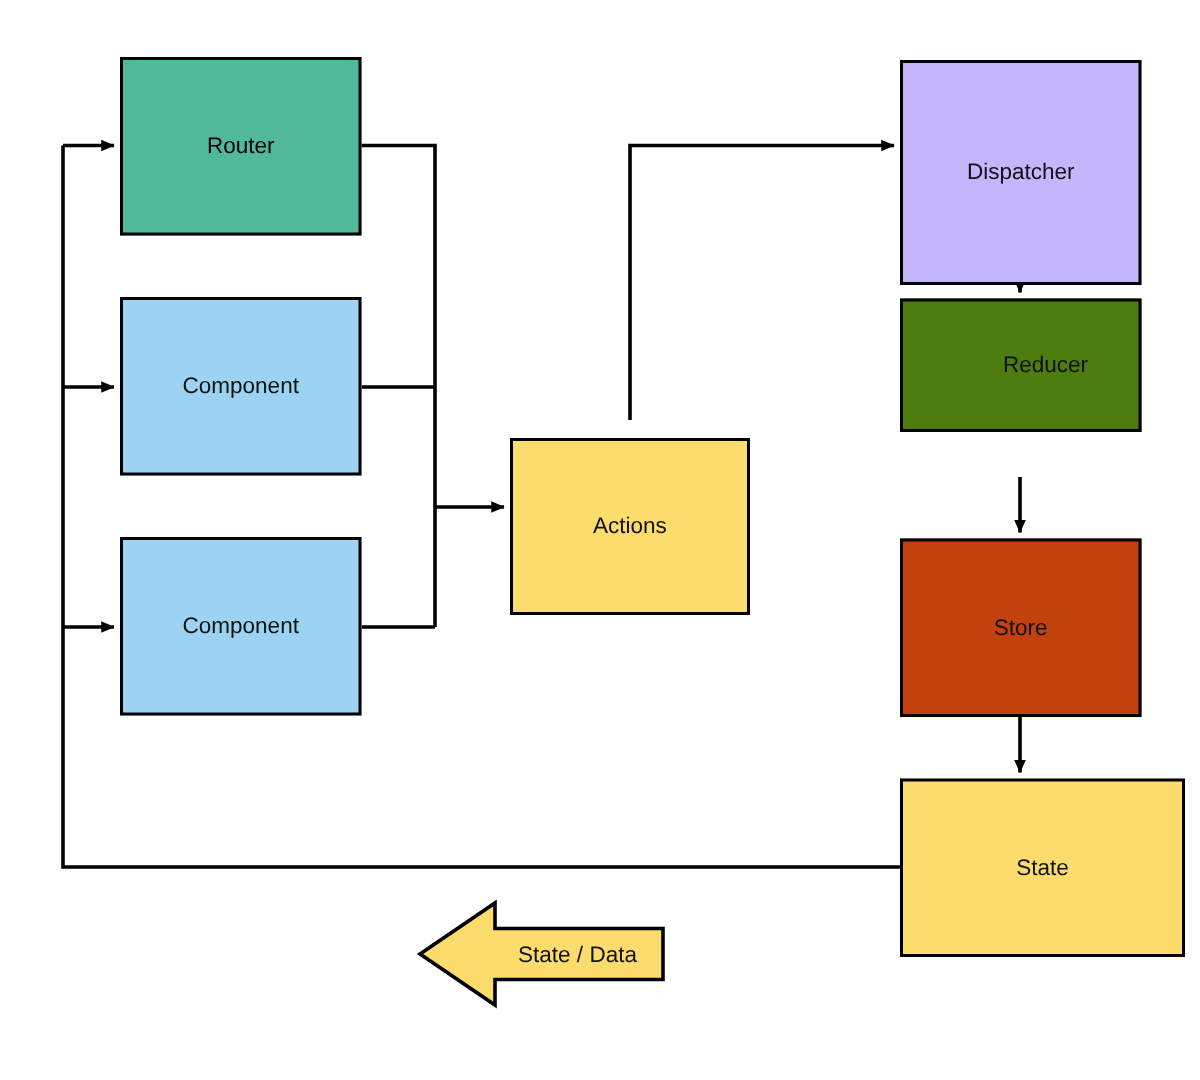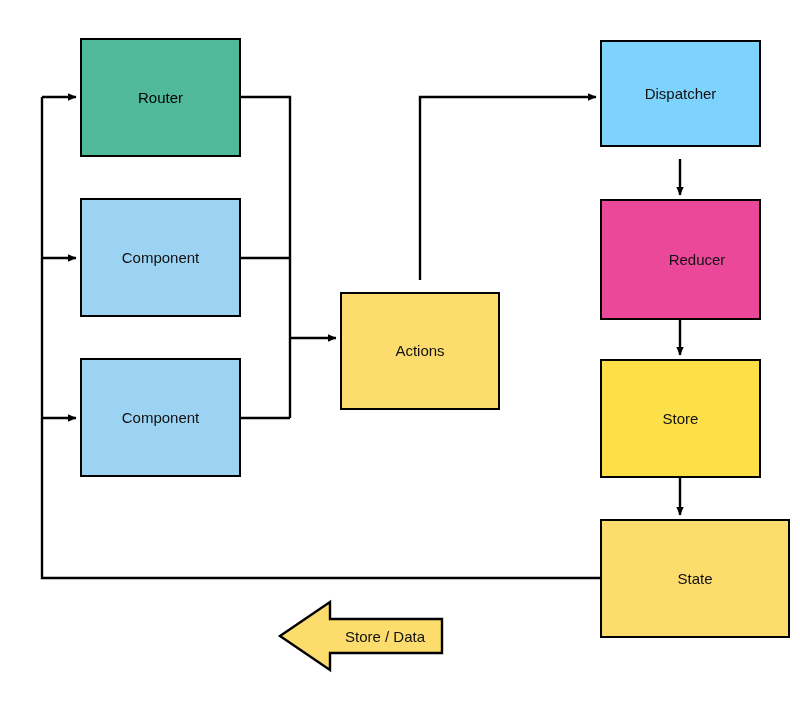--- a/index.html
+++ b/index.html
@@ -100,33 +100,33 @@
   </div>
 
   <div class="node" style="left: 80px; top: 358px; width: 161px; height: 119px; background: rgb(156, 211, 242); border-color: rgb(0, 0, 0); color: rgb(17, 17, 17);">
     <span class="node-label">Component</span>
   </div>
 
   <div class="node" style="left: 340px; top: 280px; width: 160px; height: 118px; background: rgb(252, 220, 108); border-color: rgb(0, 0, 0); color: rgb(17, 17, 17); margin-top: 12px;">
     <span class="node-label">Actions</span>
   </div>
 
-  <div class="node" style="left: 600px; top: 40px; width: 161px; height: 107px; background: #7dd3fc; border-color: rgb(0, 0, 0); color: rgb(17, 17, 17);">
+  <div class="node" style="left: 600px; top: 40px; width: 161px; height: 150px; background: #c4b5fd; border-color: rgb(0, 0, 0); color: rgb(17, 17, 17);">
     <span class="node-label">Dispatcher</span>
   </div>
 
-  <div class="node" style="left: 600px; top: 199px; width: 161px; height: 121px; background: #ec4899; border-color: rgb(0, 0, 0); color: rgb(17, 17, 17); padding-left: 33px;">
+  <div class="node" style="left: 600px; top: 199px; width: 161px; height: 89px; background: #4d7c0f; border-color: rgb(0, 0, 0); color: rgb(17, 17, 17); padding-left: 33px;">
     <span class="node-label">Reducer</span>
   </div>
 
-  <div class="node" style="left: 600px; top: 359px; width: 161px; height: 119px; background: #fde047; border-color: rgb(0, 0, 0); color: rgb(17, 17, 17);">
+  <div class="node" style="left: 600px; top: 359px; width: 161px; height: 119px; background: #c2410c; border-color: rgb(0, 0, 0); color: rgb(17, 17, 17);">
     <span class="node-label">Store</span>
   </div>
 
   <div class="node" style="left: 600px; top: 519px; width: 190px; height: 119px; background: rgb(252, 220, 108); border-color: rgb(0, 0, 0); color: rgb(17, 17, 17);">
     <span class="node-label">State</span>
   </div>
 
   <div class="banner-label" style="left: 328px; top: 602px; width: 114px; height: 68px; color: rgb(17, 17, 17);">
-    <span>Store / Data</span>
+    <span>State / Data</span>
   </div>
 
 </div>
 
 </body></html>

